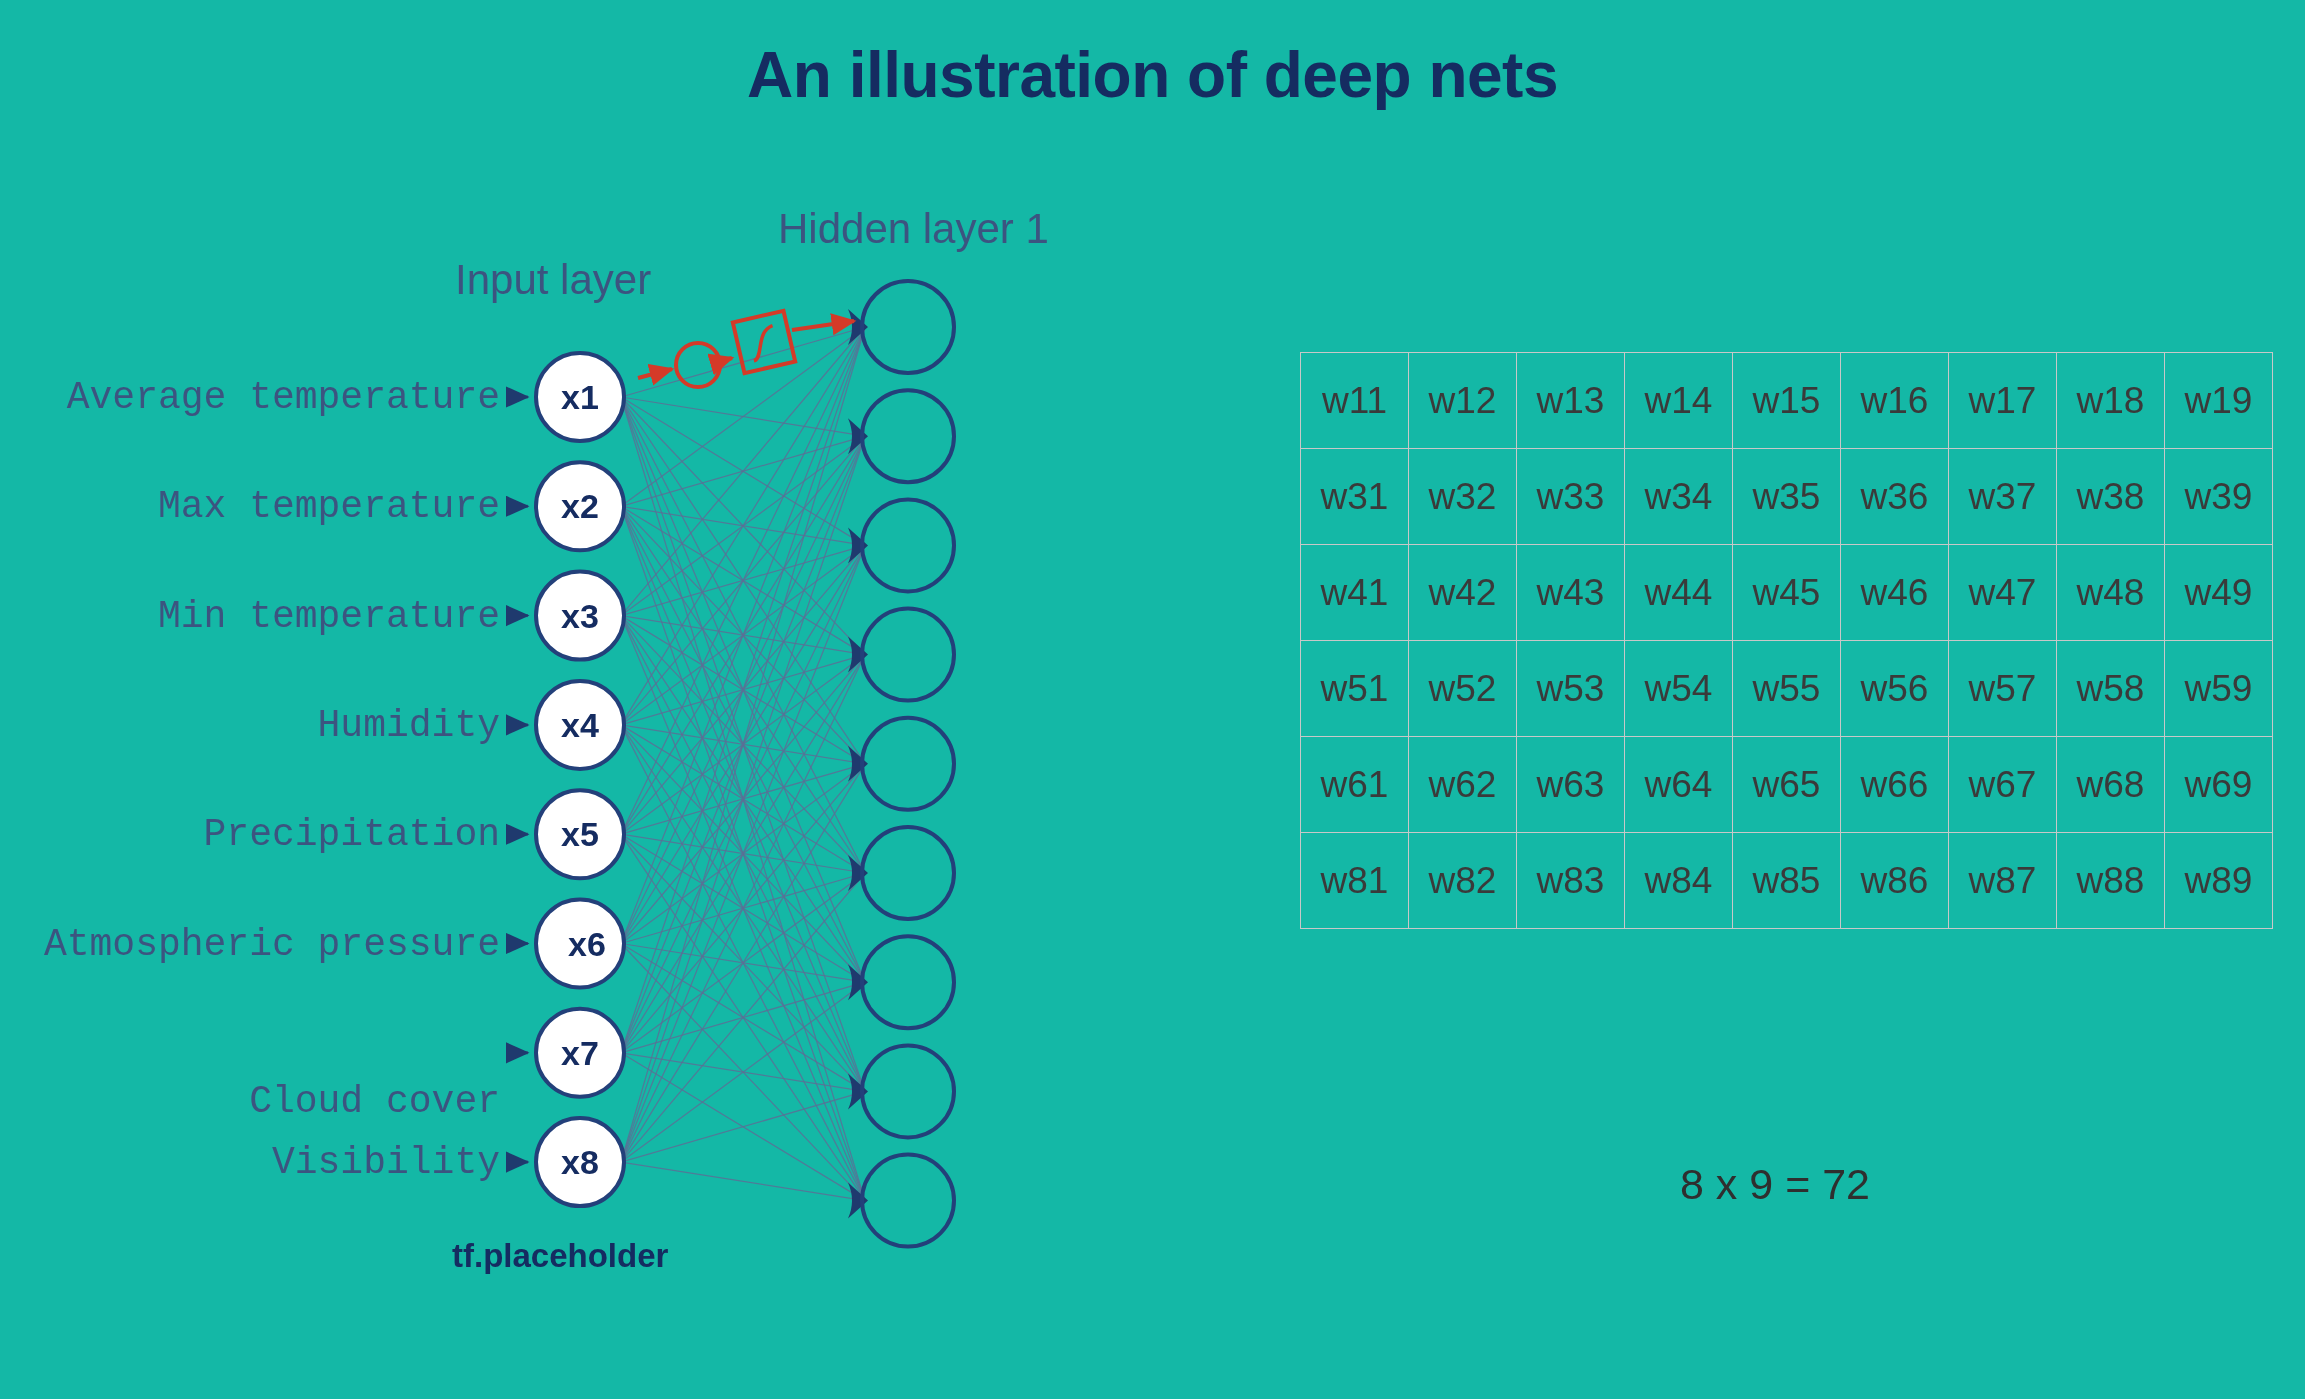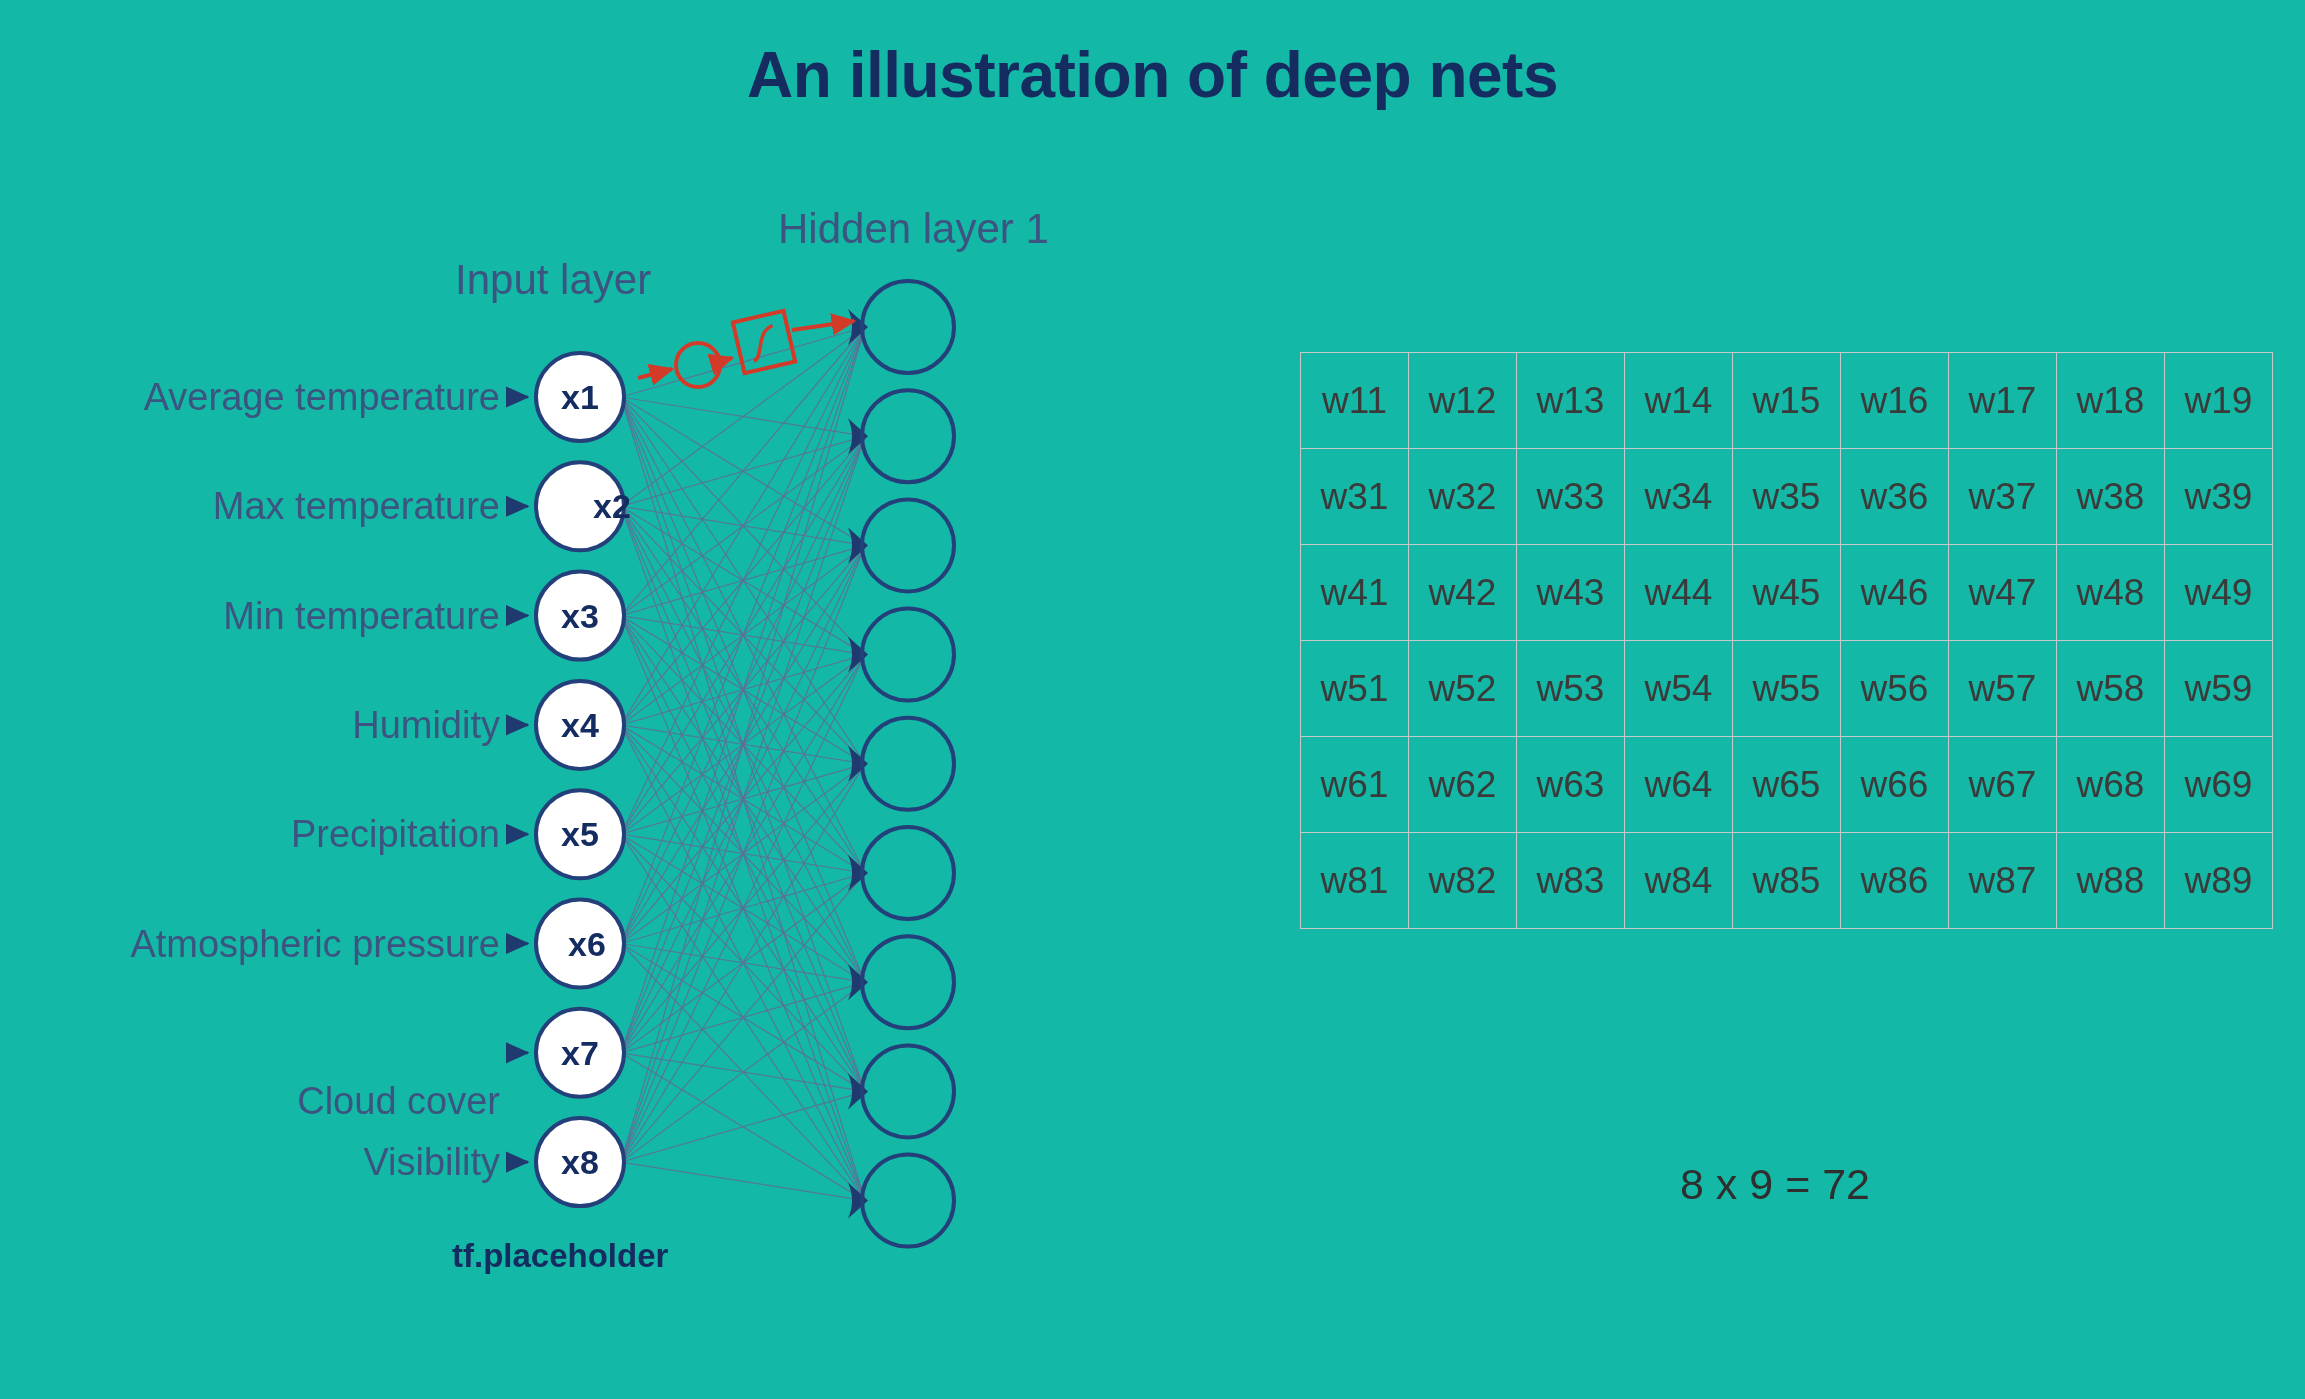--- a/index.html
+++ b/index.html
@@ -49,20 +49,21 @@
 
   
   .feature-label {
     position: absolute;
     right: 1805px;          
     font-size: 38px;
     color: #3C5480;
     text-align: center;
     white-space: nowrap;
     transform: translateY(-50%);
+    font-family: Liberation Mono, monospace;
   }
 
   
   .node-text {
     position: absolute;
     font-size: 34px;
     font-weight: bold;
     color: #152C61;
     transform: translate(-50%, -50%);
     white-space: nowrap;
@@ -259,21 +260,21 @@
         <circle cx="698" cy="365" r="22" fill="none" stroke="#D43A28" stroke-width="4"></circle>
         <line x1="722" y1="361" x2="732" y2="358" stroke="#D43A28" stroke-width="4" marker-end="url(#arrowRed)"></line>
         <rect x="738" y="316" width="52" height="52" fill="none" stroke="#D43A28" stroke-width="4" transform="rotate(-13 764 342)"></rect>
         <path d="M750,358 C760,358 758,330 776,328" fill="none" stroke="#D43A28" stroke-width="3.5" transform="rotate(-13 764 342)"></path>
         <line x1="792" y1="330" x2="854" y2="321" stroke="#D43A28" stroke-width="4" marker-end="url(#arrowRed)"></line>
       </g>
   </svg>
 
   <div id="input-node-labels">
       <div class="node-text" style="left: 580px; top: 397px;">x1</div>
-      <div class="node-text" style="left: 612px; top: 506.3px;">x2</div>
+      <div class="node-text" style="left: 580px; top: 506.3px;">x2</div>
       <div class="node-text" style="left: 580px; top: 615.6px;">x3</div>
       <div class="node-text" style="left: 580px; top: 724.9px;">x4</div>
       <div class="node-text" style="left: 580px; top: 834.2px;">x5</div>
       <div class="node-text" style="left: 580px; top: 943.5px; margin-left: 7px;">x6</div>
       <div class="node-text" style="left: 580px; top: 1052.8px;">x7</div>
       <div class="node-text" style="left: 580px; top: 1162.1px;">x8</div>
     </div>
 
   <div id="feature-labels">
       <div class="feature-label" style="top: 397px;">Average temperature</div>

